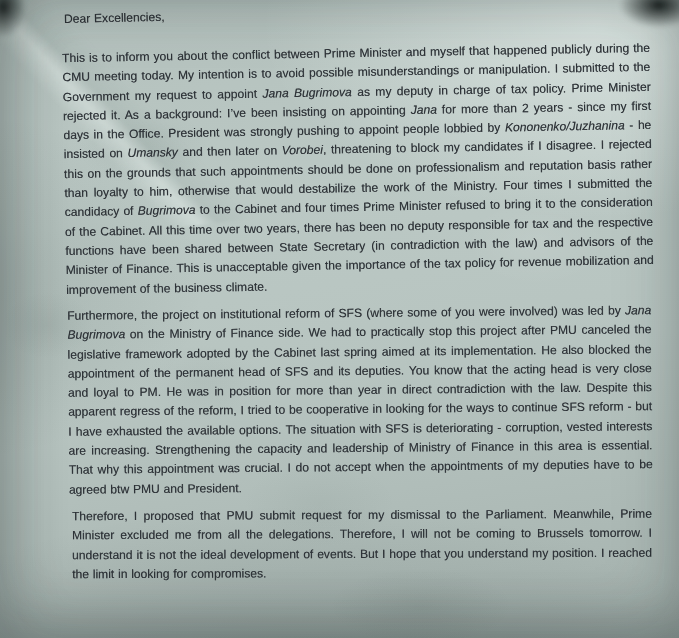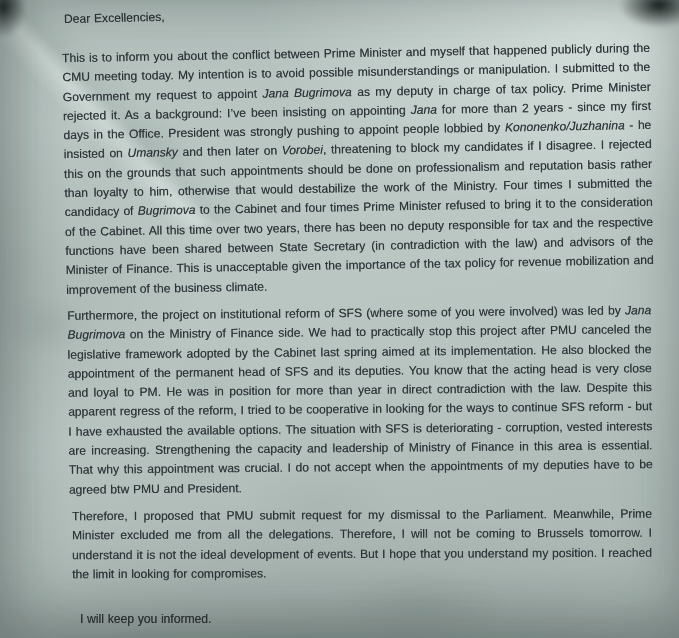--- a/index.html
+++ b/index.html
@@ -125,19 +125,18 @@
   <div class="shading"></div>
   <div class="crease"></div>
 
   <div class="letter" style="--ink: #2d3237;">
     <p class="greeting">Dear Excellencies,</p>
     <div class="body">
         <p class="para">This is to inform you about the conflict between Prime Minister and myself that happened publicly during the CMU meeting today. My intention is to avoid possible misunderstandings or manipulation. I submitted to the Government my request to appoint <i>Jana Bugrimova</i> as my deputy in charge of tax policy. Prime Minister rejected it. As a background: I’ve been insisting on appointing <i>Jana</i> for more than 2 years - since my first days in the Office. President was strongly pushing to appoint people lobbied by <i>Kononenko/Juzhanina</i> - he insisted on <i>Umansky</i> and then later on <i>Vorobei</i>, threatening to block my candidates if I disagree. I rejected this on the grounds that such appointments should be done on professionalism and reputation basis rather than loyalty to him, otherwise that would destabilize the work of the Ministry. Four times I submitted the candidacy of <i>Bugrimova</i> to the Cabinet and four times Prime Minister refused to bring it to the consideration of the Cabinet. All this time over two years, there has been no deputy responsible for tax and the respective functions have been shared between State Secretary (in contradiction with the law) and advisors of the Minister of Finance. This is unacceptable given the importance of the tax policy for revenue mobilization and improvement of the business climate.</p>
         <p class="para">Furthermore, the project on institutional reform of SFS (where some of you were involved) was led by <i>Jana Bugrimova</i> on the Ministry of Finance side. We had to practically stop this project after PMU canceled the legislative framework adopted by the Cabinet last spring aimed at its implementation. He also blocked the appointment of the permanent head of SFS and its deputies. You know that the acting head is very close and loyal to PM. He was in position for more than year in direct contradiction with the law. Despite this apparent regress of the reform, I tried to be cooperative in looking for the ways to continue SFS reform - but I have exhausted the available options. The situation with SFS is deteriorating - corruption, vested interests are increasing. Strengthening the capacity and leadership of Ministry of Finance in this area is essential. That why this appointment was crucial. I do not accept when the appointments of my deputies have to be agreed btw PMU and President.</p>
         <p class="para">Therefore, I proposed that PMU submit request for my dismissal to the Parliament. Meanwhile, Prime Minister excluded me from all the delegations. Therefore, I will not be coming to Brussels tomorrow. I understand it is not the ideal development of events. But I hope that you understand my position. I reached the limit in looking for compromises.</p>
       </div>
-    <p class="closing">I will keep you informed.</p>
   </div>
 
   <div class="corner-tl"></div>
   <div class="corner-tr"></div>
   <div class="vignette"></div>
 </div>
 
 </body></html>

